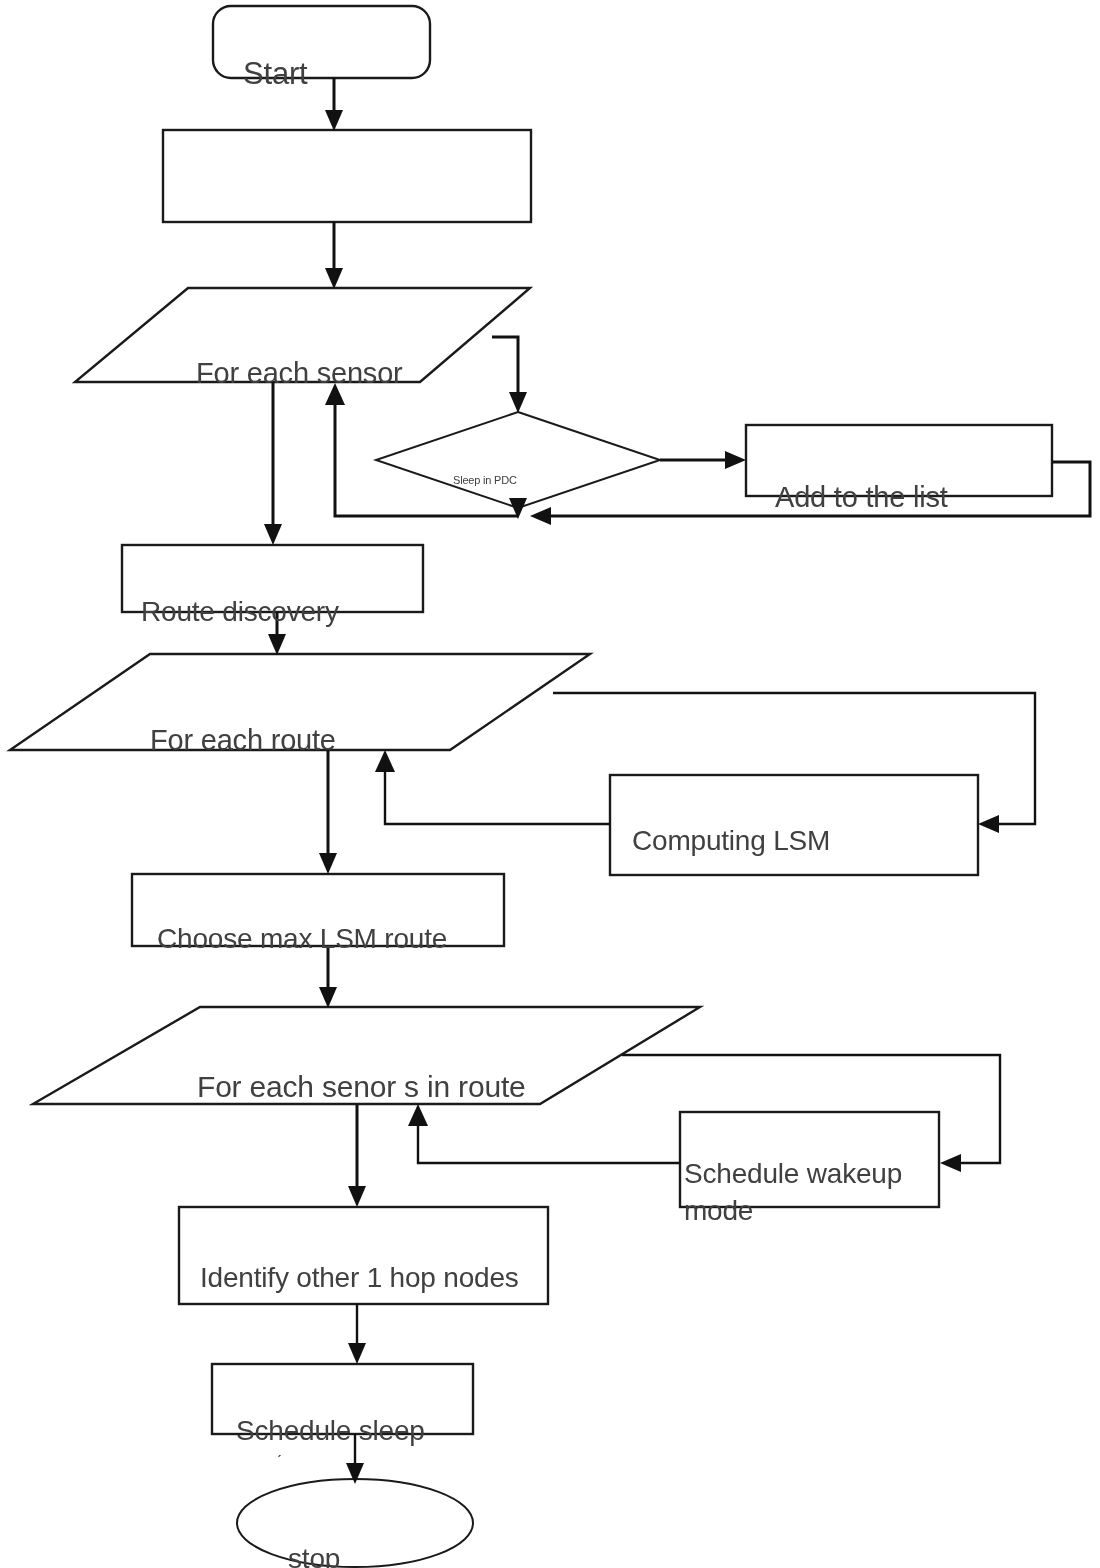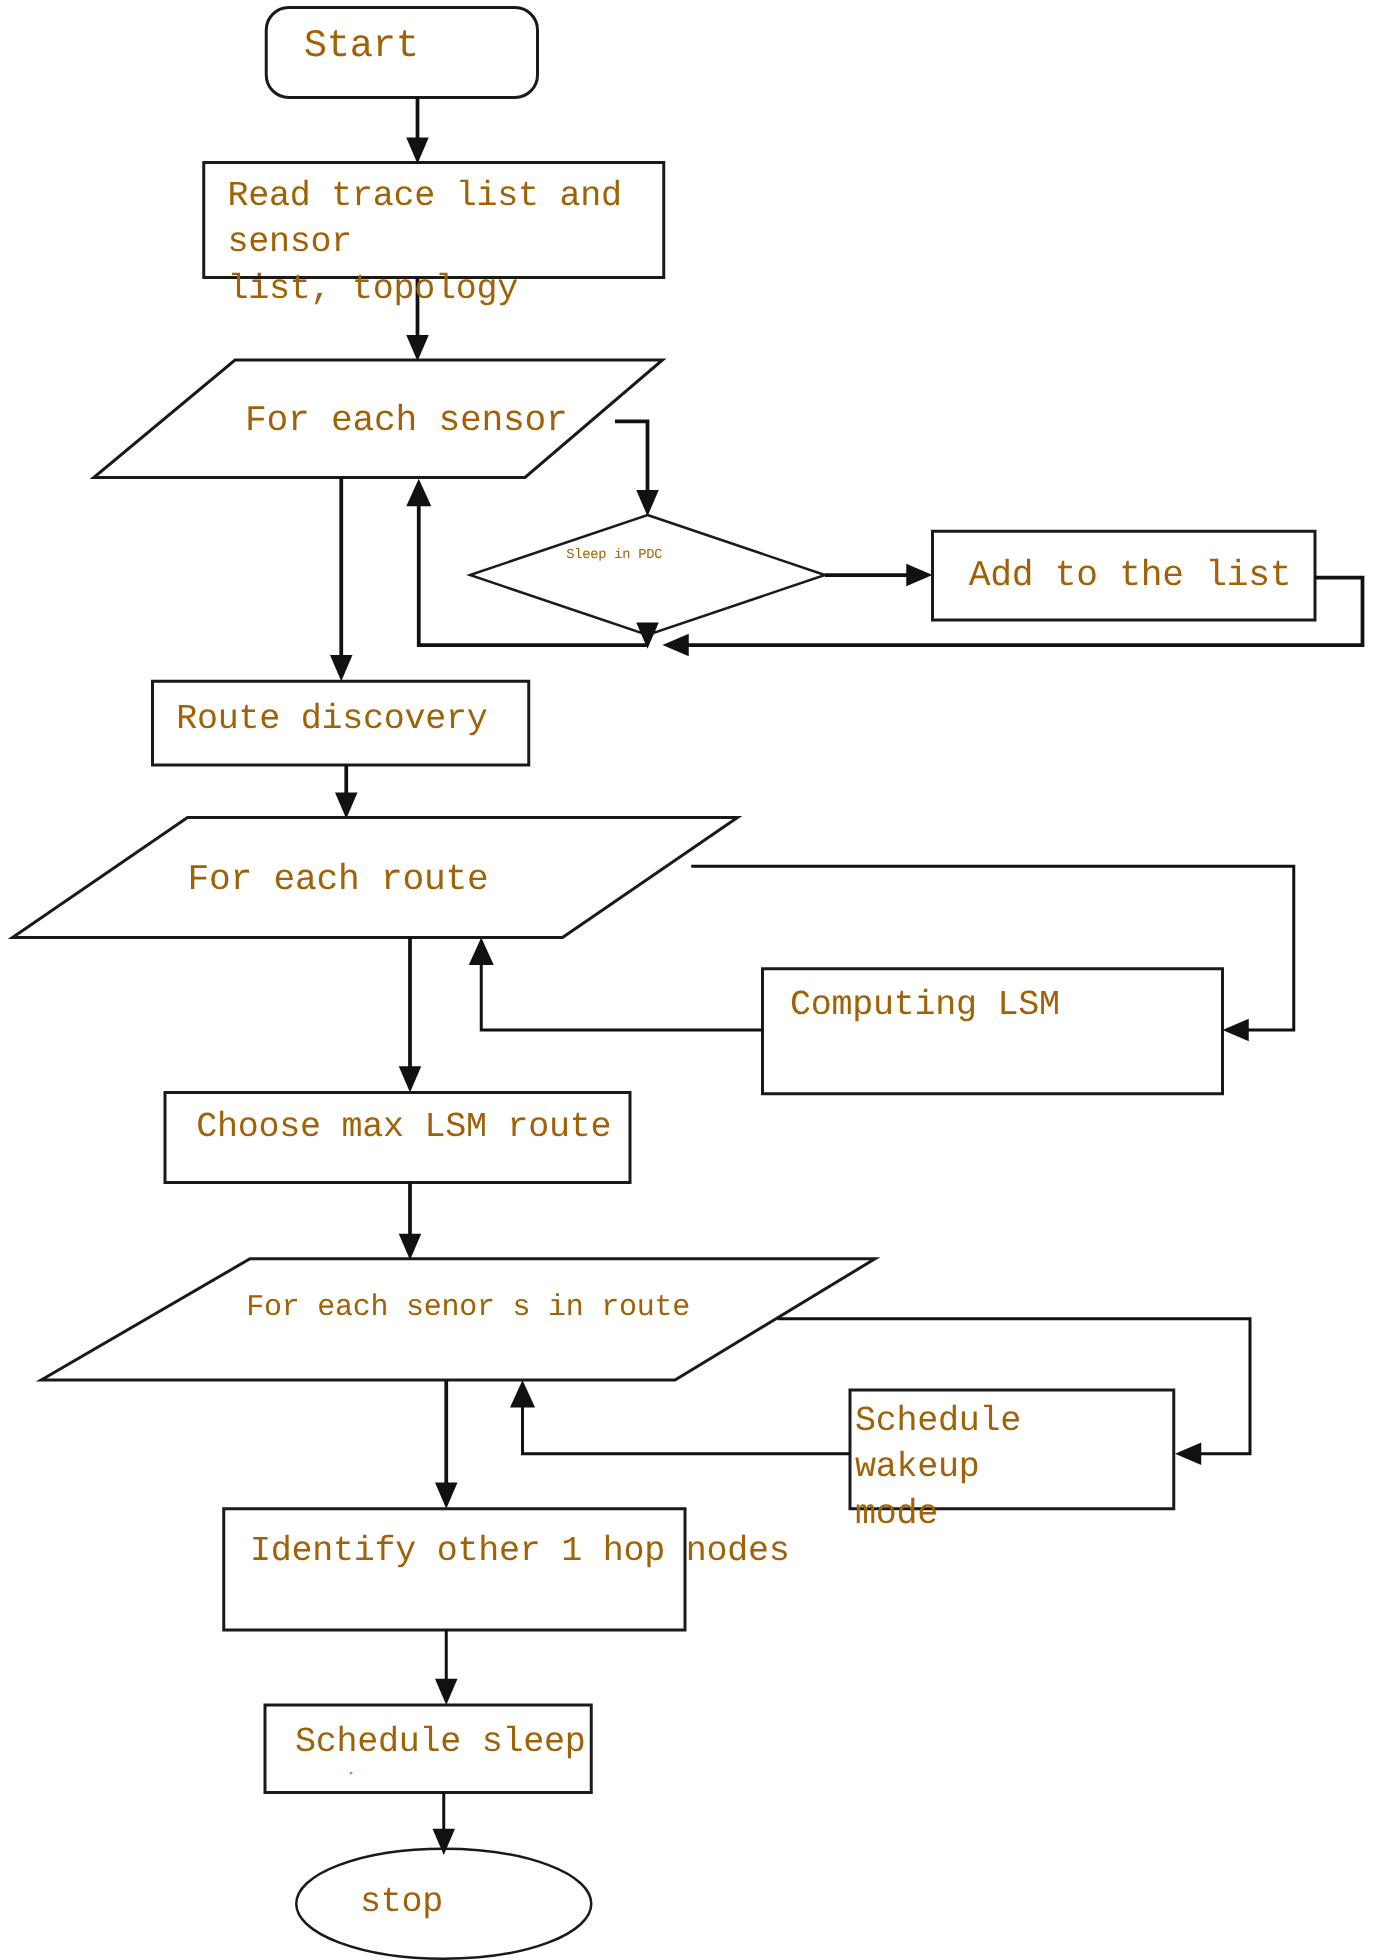--- a/index.html
+++ b/index.html
@@ -42,38 +42,39 @@
   }
   .connector.thinline {
     stroke-width: 2.4;
   }
   .arrowhead {
     fill: #111111;
     stroke: none;
   }
   .node-label {
     position: absolute;
-    color: #a16207;
-    font-family: Liberation Mono, monospace;
+    color: #404040;
+    font-family: Liberation Sans, sans-serif;
     font-weight: 400;
     line-height: 1.32;
     white-space: pre-line;
     letter-spacing: -0.2px;
     user-select: text;
+    margin-top: 36px;
   }
   .lbl-start      { left: 243px; top: 18px;   font-size: 31px; }
   .lbl-read       { left: 182px; top: 140px;  font-size: 28px; width: 330px; }
   .lbl-foreachsen { left: 196px; top: 318px;  font-size: 29px; }
   .lbl-sleeppdc   { left: 453px; top: 437px;  font-size: 11px; }
   .lbl-addlist    { left: 775px; top: 442px;  font-size: 29px; }
   .lbl-routedisc  { left: 141px; top: 558px;  font-size: 28px; }
   .lbl-foreachrt  { left: 150px; top: 685px;  font-size: 29px; }
   .lbl-computing  { left: 632px; top: 787px;  font-size: 28px; }
   .lbl-choosemax  { left: 157px; top: 885px;  font-size: 28px; }
-  .lbl-foreachsr  { left: 197px; top: 1031px; font-size: 24px; }
+  .lbl-foreachsr  { left: 197px; top: 1031px; font-size: 30px; }
   .lbl-schedwake  { left: 684px; top: 1120px; font-size: 28px; width: 240px; }
   .lbl-identify   { left: 200px; top: 1224px; font-size: 28px; }
   .lbl-schedsleep { left: 236px; top: 1377px; font-size: 28px; }
   .lbl-sleeptick  { left: 277px; top: 1405px; font-size: 13px; font-weight: 700; }
   .lbl-stop       { left: 288px; top: 1505px; font-size: 28px; }
 </style>
 </head>
 <body>
 
 <div id="canvas">
@@ -194,22 +195,20 @@
     </g>
 
     <g>
       <line class="connector thinline" x1="355" y1="1434" x2="355" y2="1470"></line>
       <polygon class="arrowhead" points="355,1484 346,1463 364,1463"></polygon>
     </g>
 
   </svg>
 
   <div class="node-label lbl-start">Start</div>
-  <div class="node-label lbl-read">Read trace list and sensor
-list, topology</div>
   <div class="node-label lbl-foreachsen">For each sensor</div>
   <div class="node-label lbl-sleeppdc">Sleep in PDC</div>
   <div class="node-label lbl-addlist">Add to the list</div>
   <div class="node-label lbl-routedisc">Route discovery</div>
   <div class="node-label lbl-foreachrt">For each route</div>
   <div class="node-label lbl-computing">Computing LSM</div>
   <div class="node-label lbl-choosemax">Choose max LSM route</div>
   <div class="node-label lbl-foreachsr">For each senor s in route</div>
   <div class="node-label lbl-schedwake">Schedule wakeup
 mode</div>

